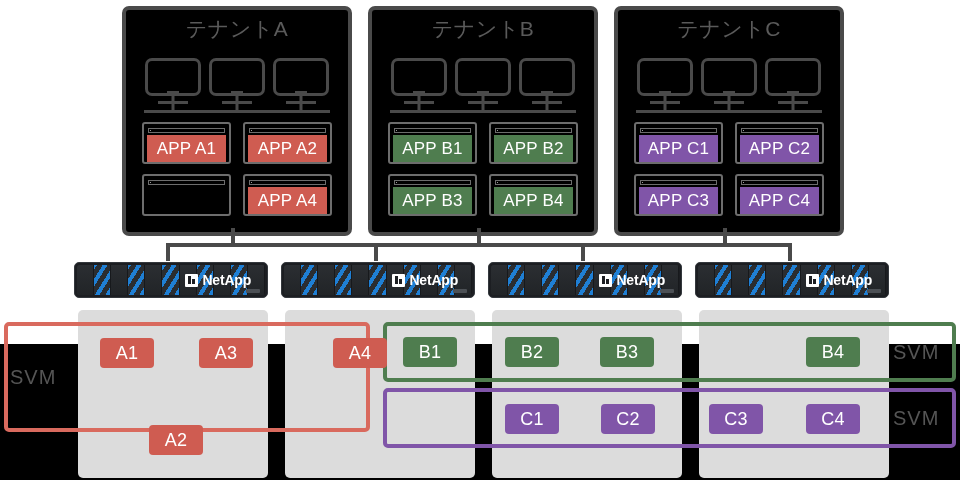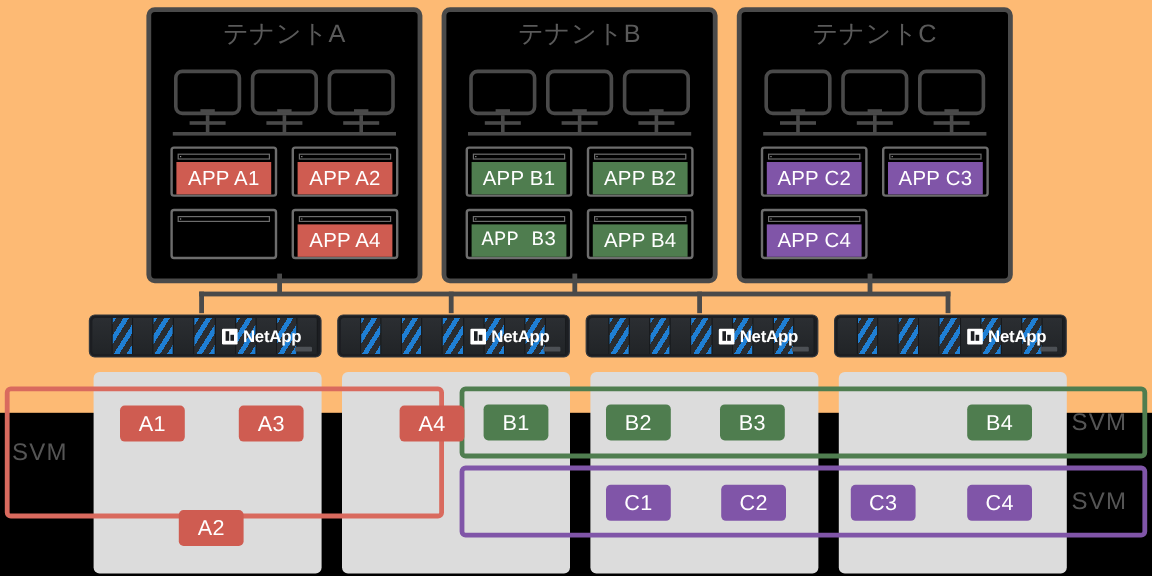--- a/index.html
+++ b/index.html
@@ -1,18 +1,18 @@
 <!DOCTYPE html>
 <html><head>
 <meta charset="utf-8">
 <style>
   html,body{margin:0;padding:0;background:#000;}
   body{width:960px;height:480px;overflow:hidden;
        font-family:"Liberation Sans","DejaVu Sans",sans-serif;}
-  #stage{position:relative;width:960px;height:344px;background:#fdba74;}
+  #stage{position:relative;width:960px;height:344px;background:#ffffff;}
 
   
   .tenant{position:absolute;border:4px solid #4a4a4a;border-radius:7px;background:#000;}
   .tenant-title{position:absolute;left:0;right:0;top:6px;text-align:center;
                 color:#5a5a5a;font-size:21px;letter-spacing:.5px;line-height:26px;}
   .monitors{position:absolute;display:flex;justify-content:center;gap:8px;}
   .monitor{position:relative;width:56px;height:50px;}
   .mon-screen{position:absolute;left:0;top:0;width:56px;height:38px;
               border:3px solid #4a4a4a;border-radius:7px;box-sizing:border-box;background:#000;}
   .mon-notch{position:absolute;left:50%;transform:translateX(-50%);top:33px;
@@ -150,21 +150,21 @@
       <div class="appwin">
         <div class="appbar"></div>
         <div class="appbody" style="background:#4f7d4f;">APP B1</div>
       </div>
       <div class="appwin">
         <div class="appbar"></div>
         <div class="appbody" style="background:#4f7d4f;">APP B2</div>
       </div>
       <div class="appwin">
         <div class="appbar"></div>
-        <div class="appbody" style="background:#4f7d4f;font-family:Liberation Mono, monospace;">APP B3</div>
+        <div class="appbody" style="background:#4f7d4f;">APP B3</div>
       </div>
       <div class="appwin">
         <div class="appbar"></div>
         <div class="appbody" style="background:#4f7d4f;">APP B4</div>
       </div>
     </div>
   </div>
 
   <div class="tenant" style="left:614px;top:6px;width:222px;height:222px;">
     <div class="tenant-title">テナントC</div>
@@ -186,20 +186,24 @@
       <div class="monitor">
         <div class="mon-screen"></div>
         <div class="mon-notch"></div>
         <div class="mon-neck"></div>
         <div class="mon-base"></div>
         <div class="mon-stem"></div>
       </div>
     </div>
     <div class="busline" style="left:18px;top:100px;width:186px;"></div>
     <div class="apps" style="left:16px;top:112px;width:190px;">
+      <div class="appwin">
+        <div class="appbar"></div>
+        <div class="appbody" style="background:#8055a8;">APP C1</div>
+      </div>
       <div class="appwin">
         <div class="appbar"></div>
         <div class="appbody" style="background:#8055a8;">APP C2</div>
       </div>
       <div class="appwin">
         <div class="appbar"></div>
         <div class="appbody" style="background:#8055a8;">APP C3</div>
       </div>
       <div class="appwin">
         <div class="appbar"></div>

